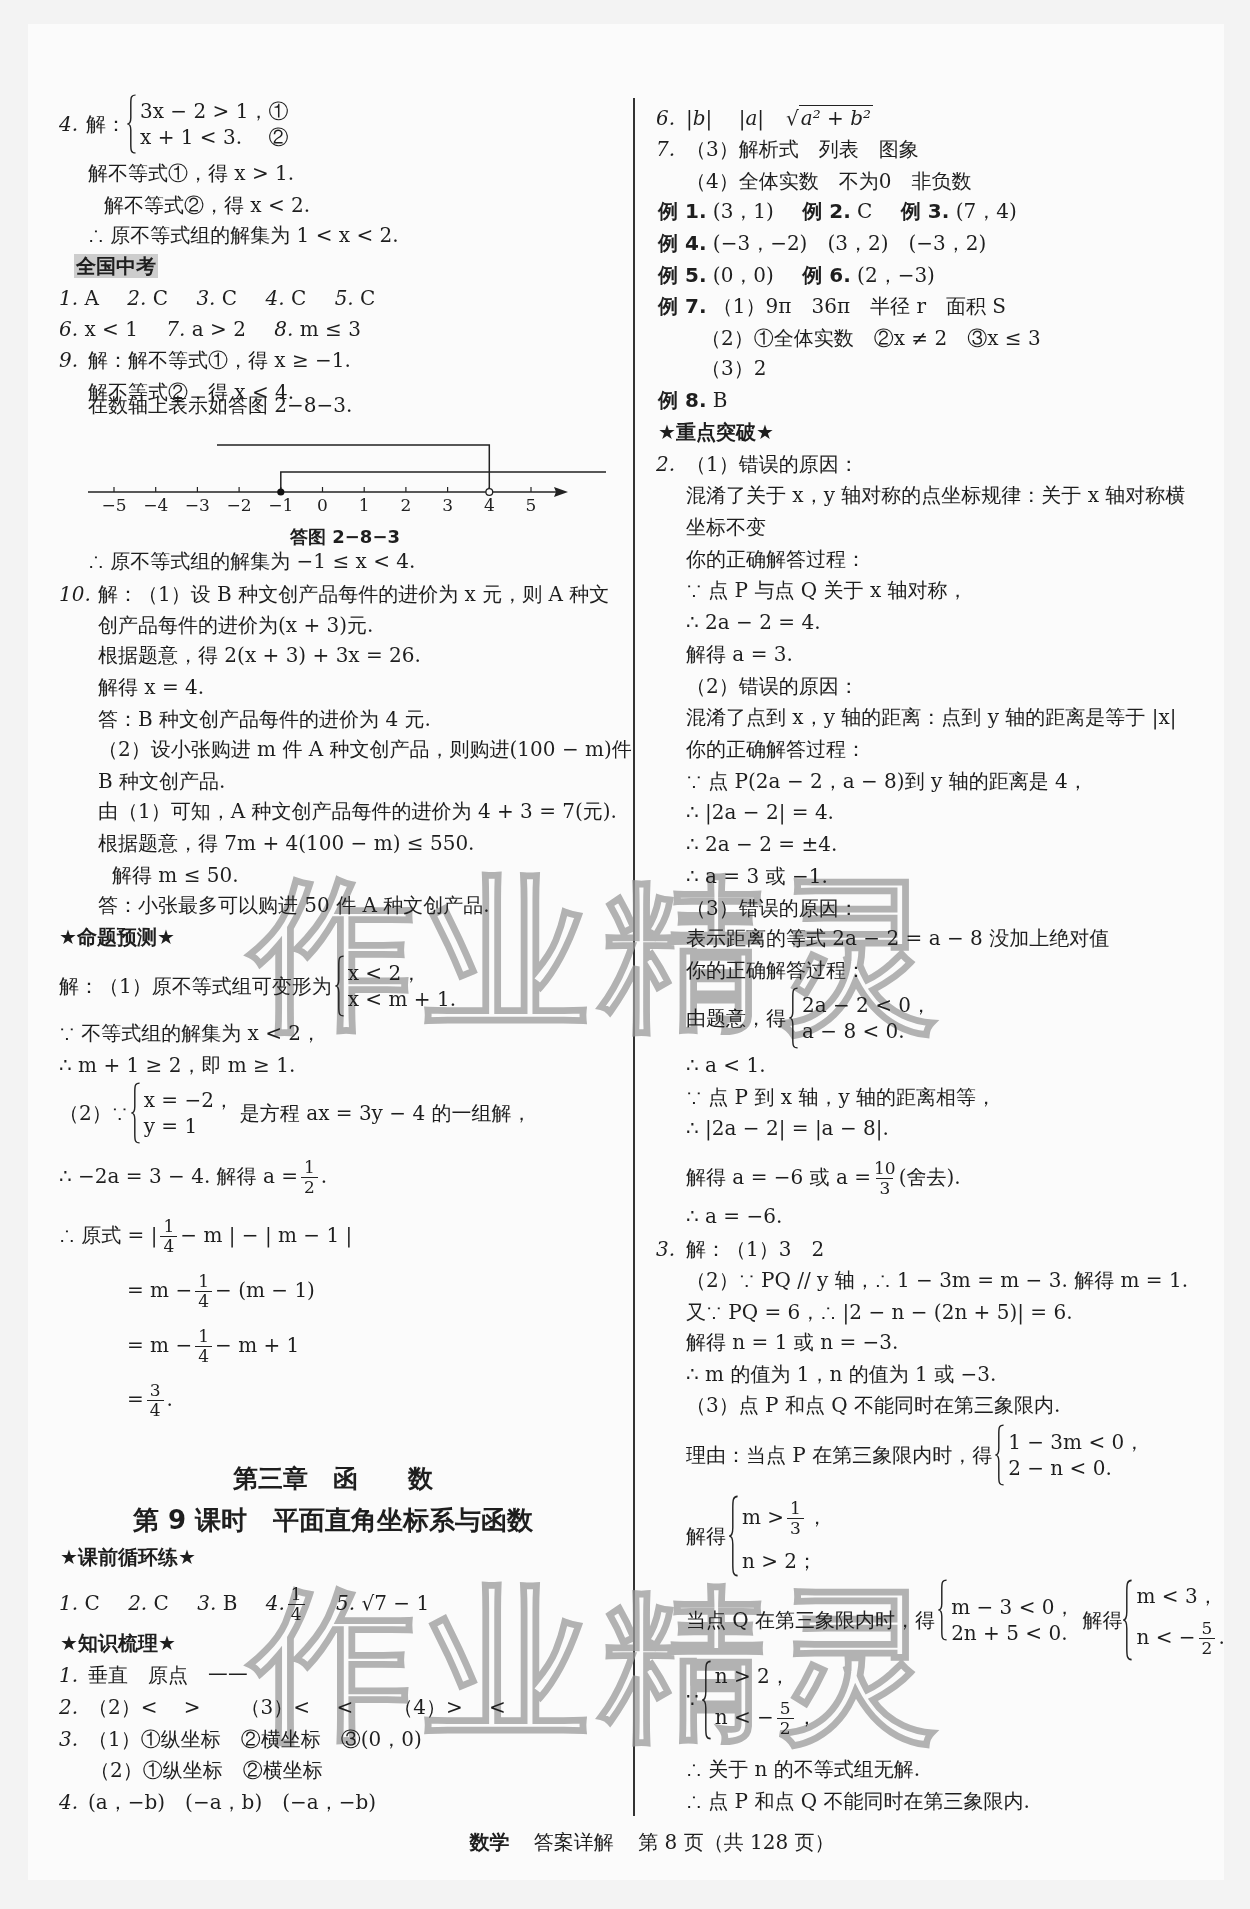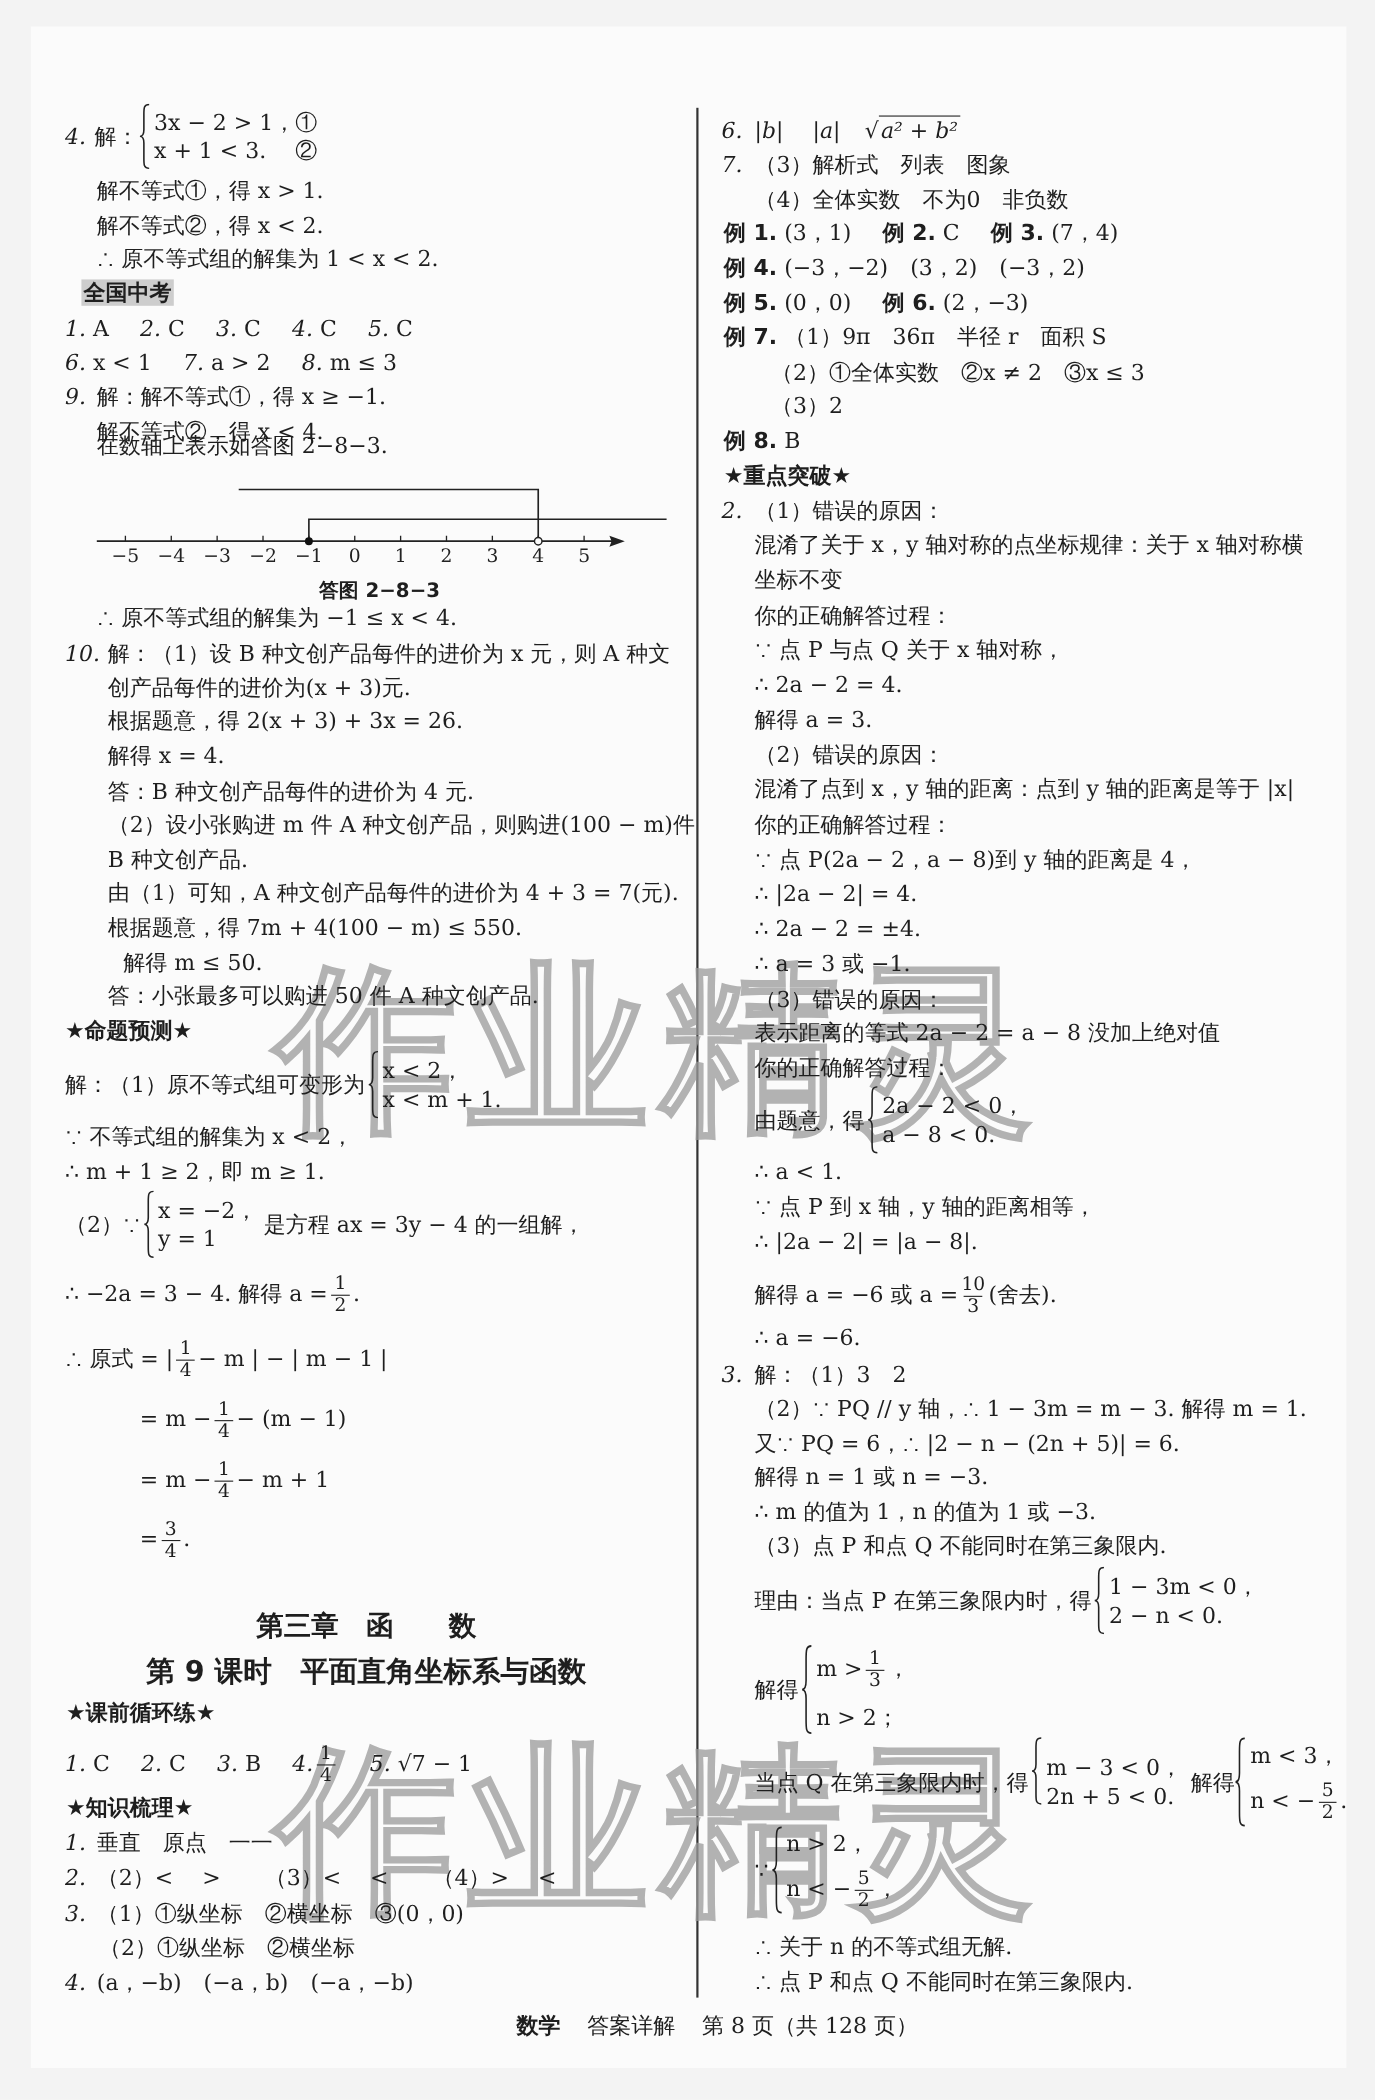--- a/index.html
+++ b/index.html
@@ -46,21 +46,21 @@
         <svg viewBox="0 0 10 60" preserveAspectRatio="none">
           <path d="M8,1 C4,1 4,4 4,10 L4,24 C4,28 3,30 1,30 C3,30 4,32 4,36 L4,50 C4,56 4,59 8,59" stroke="#222" stroke-width="1.2" fill="none"></path>
         </svg>
       </span>
     <div class="rows">
         <div>3x − 2 &gt; 1，①</div>
         <div>x + 1 &lt; 3.　 ②</div>
       </div>
   </div>
   <div class="ln" style="top:173px;left:88px;">解不等式①，得 x &gt; 1.</div>
-  <div class="ln" style="top:205px;left:88px;">解不等式②，得 x &lt; 2.</div>
+  <div class="ln" style="top:205px;left:104px;">解不等式②，得 x &lt; 2.</div>
   <div class="ln" style="top:235px;left:88px;">∴ 原不等式组的解集为 1 &lt; x &lt; 2.</div>
 
   <div class="ln bold" style="top:266px;left:58px;padding-left:16px;"><span class="hl">全国中考</span></div>
   <div class="ln" style="top:298px;left:59px;">
     <span class="num">1.</span> <span>A</span><span class="gap"></span>
     <span class="num">2.</span> <span>C</span><span class="gap"></span>
     <span class="num">3.</span> <span>C</span><span class="gap"></span>
     <span class="num">4.</span> <span>C</span><span class="gap"></span>
     <span class="num">5.</span> <span>C</span>
   </div>

